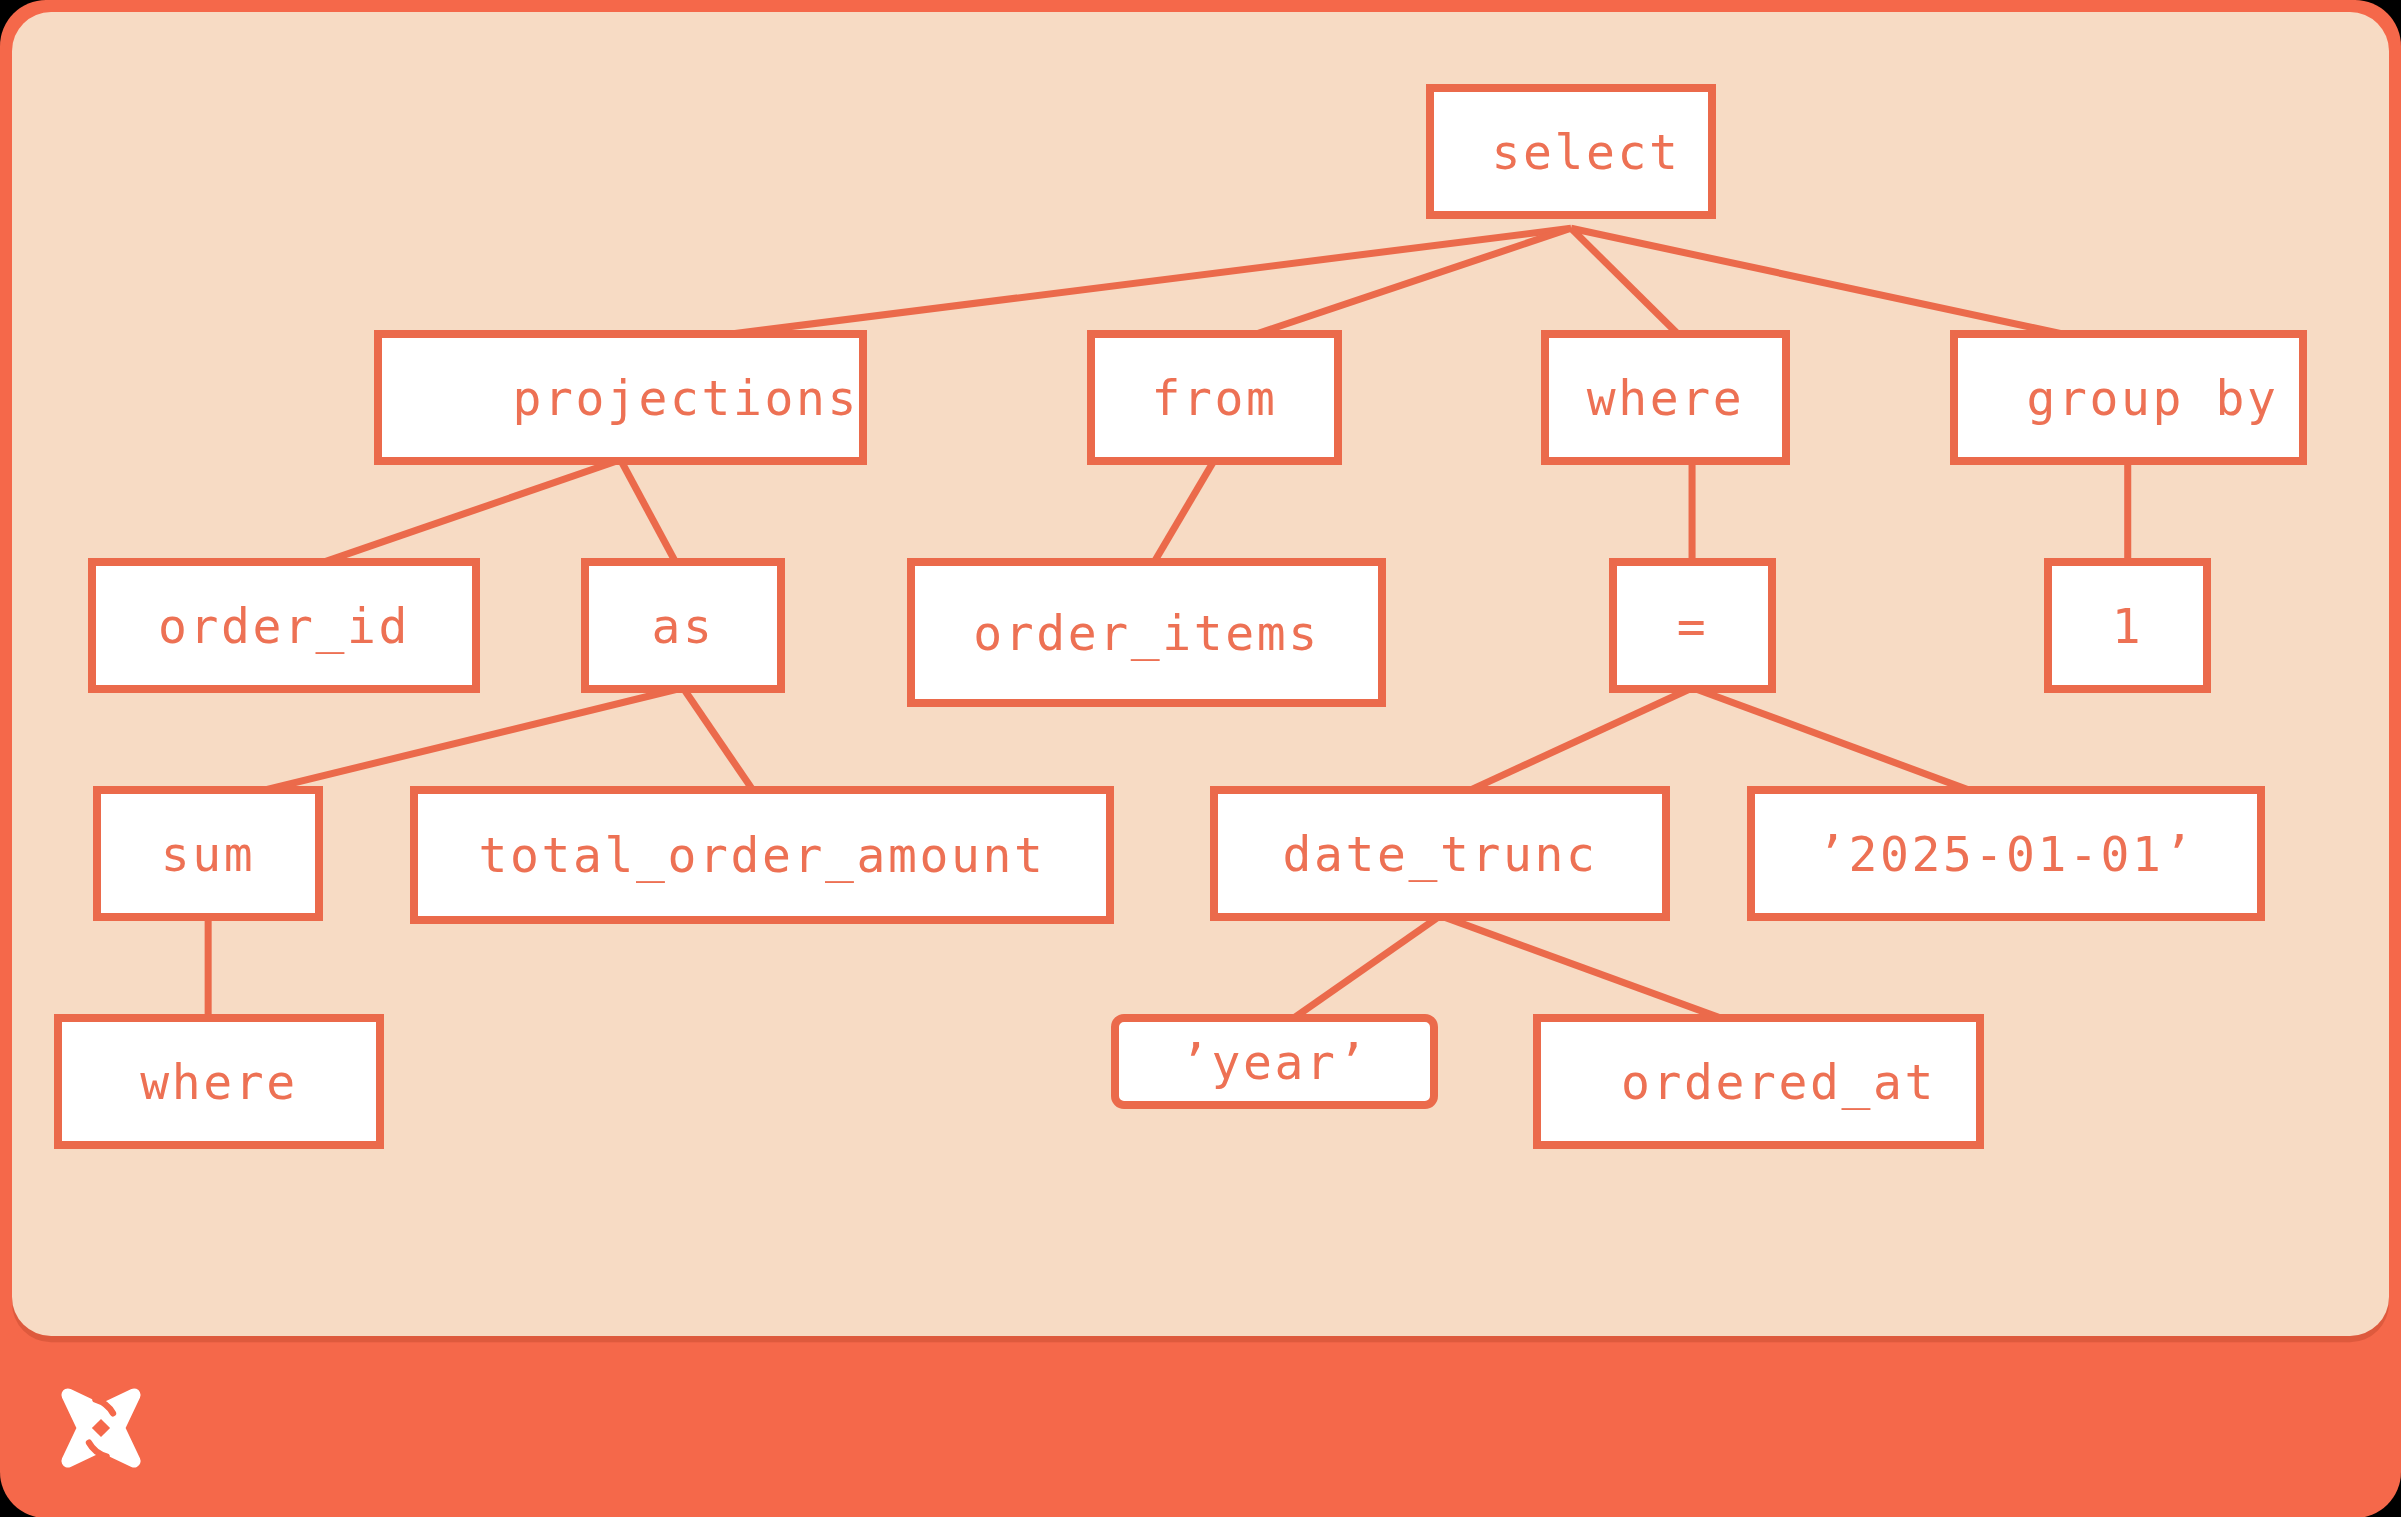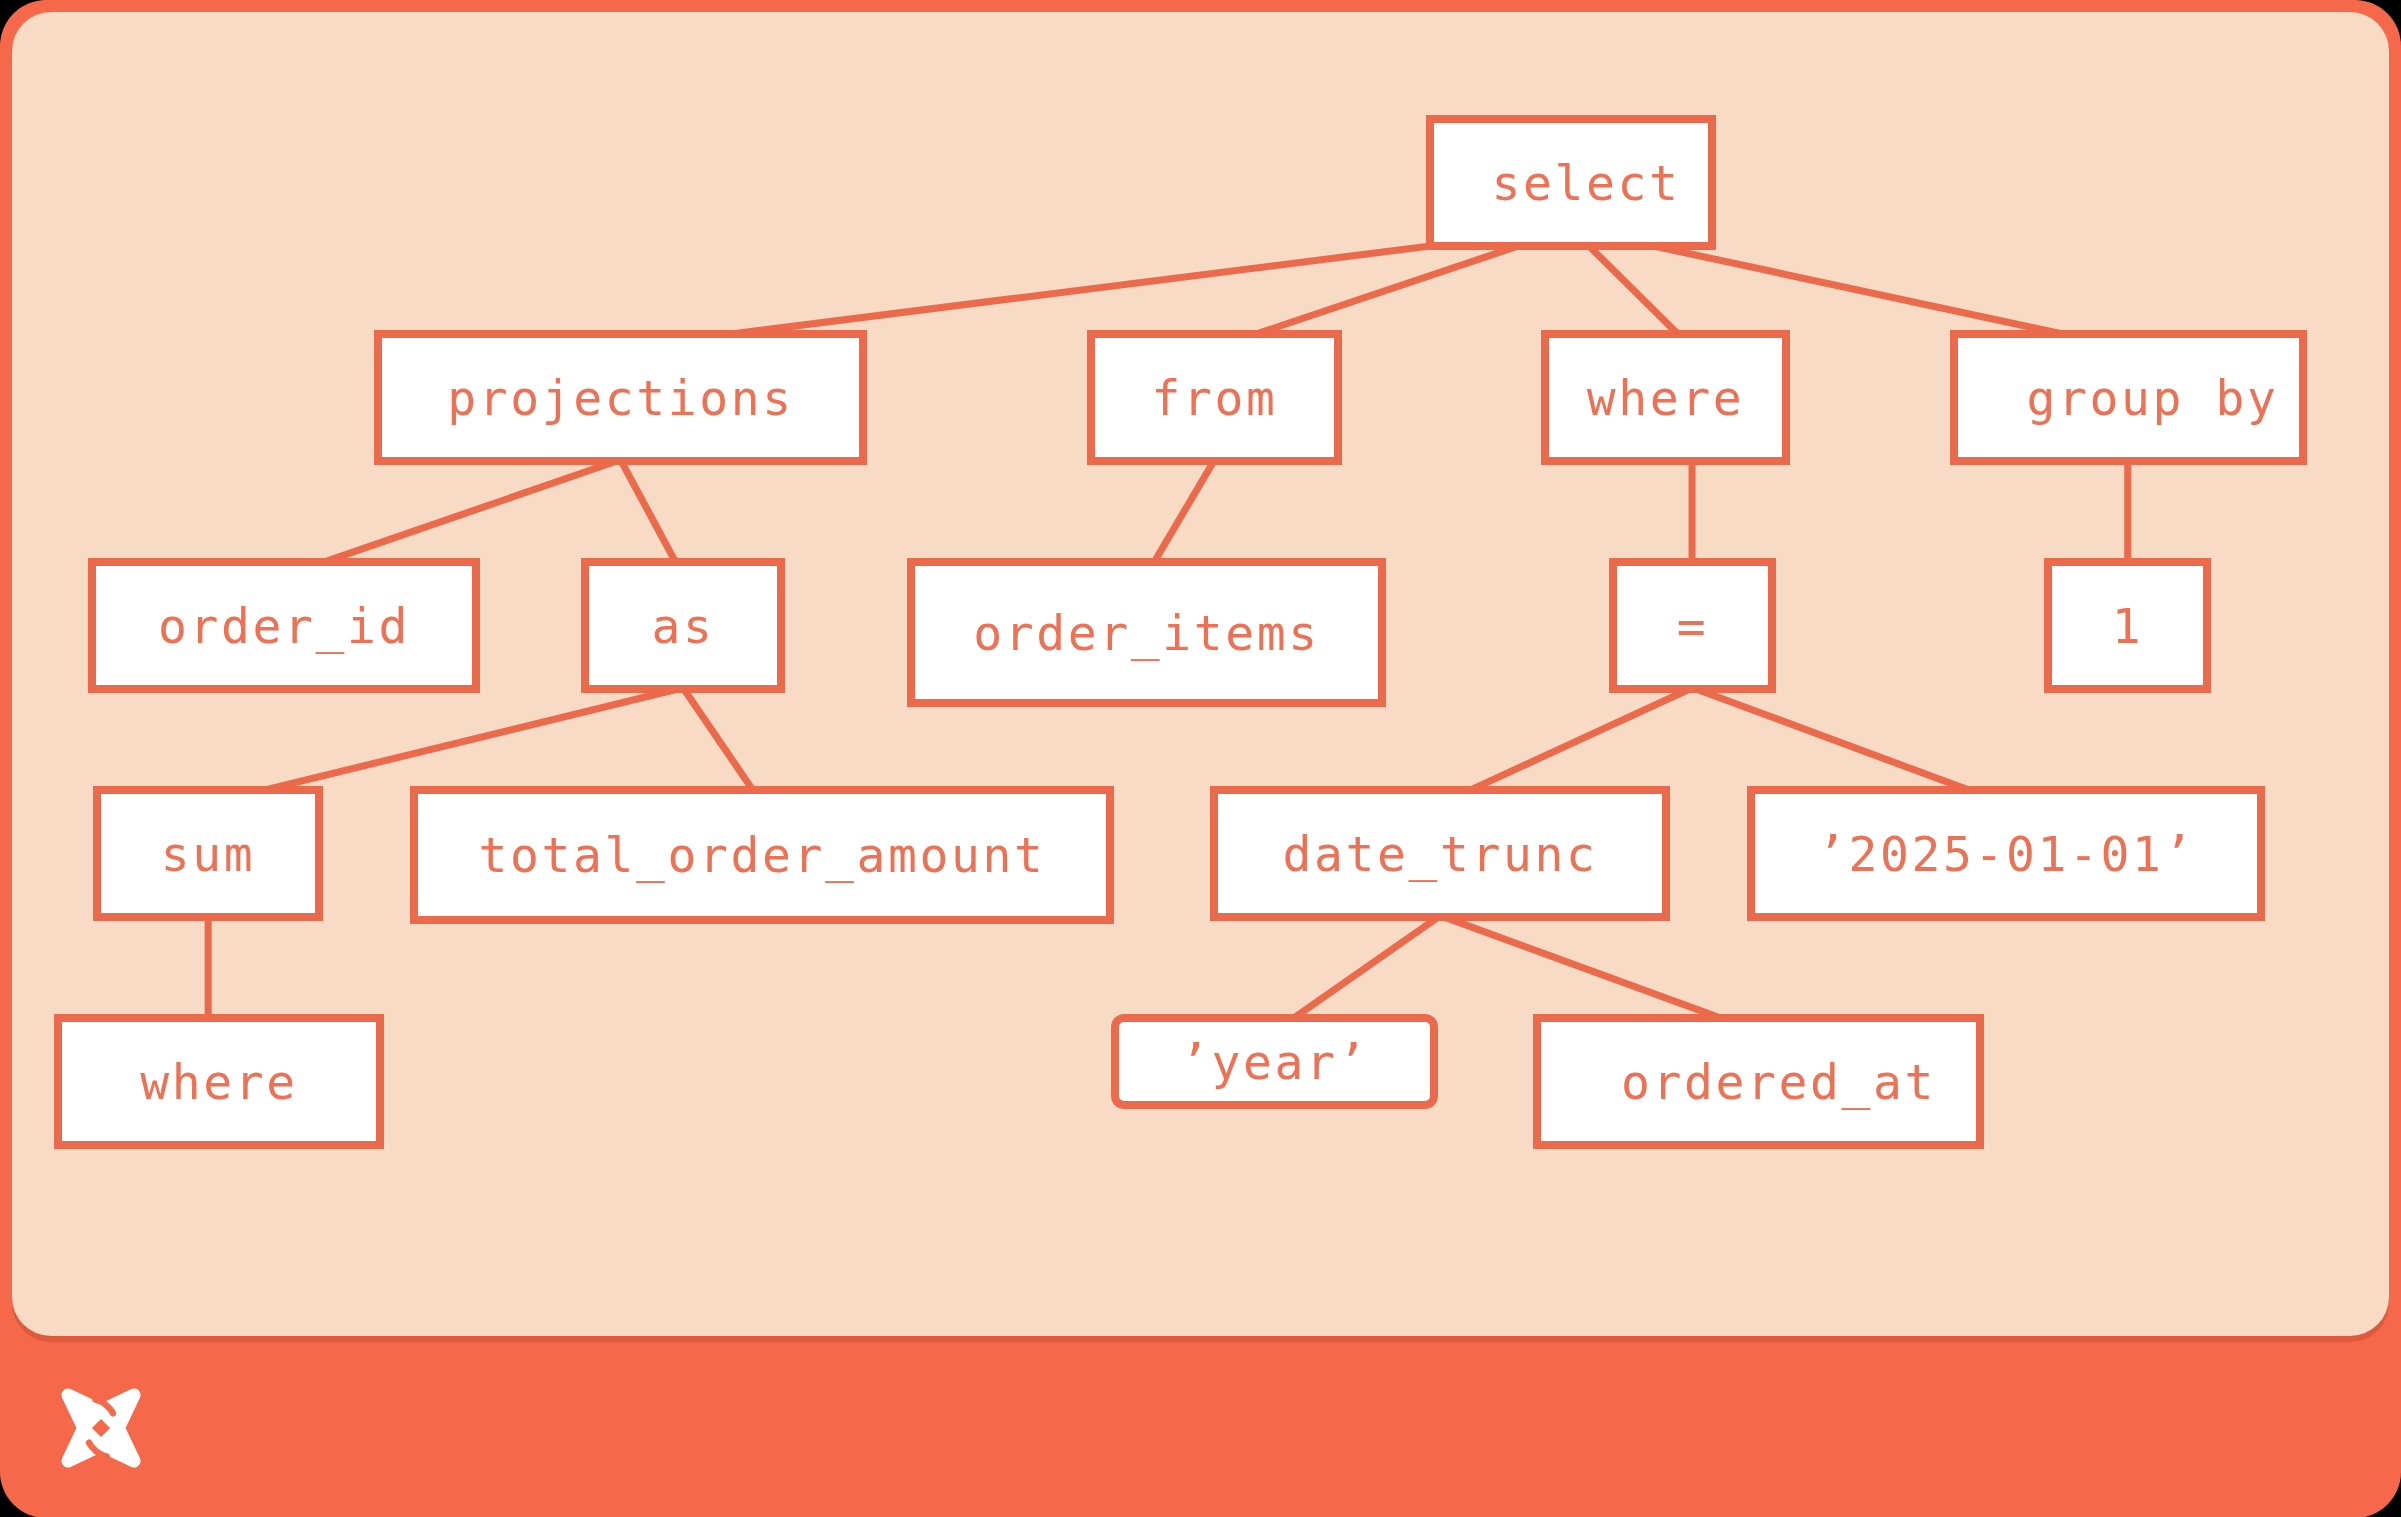--- a/index.html
+++ b/index.html
@@ -54,24 +54,24 @@
       <line x1="776" y1="781" x2="236.5" y2="913" stroke="#EB6A4B" stroke-width="8"></line>
       <line x1="776" y1="781" x2="866" y2="913" stroke="#EB6A4B" stroke-width="8"></line>
       <line x1="1923" y1="781" x2="1636.5" y2="913" stroke="#EB6A4B" stroke-width="8"></line>
       <line x1="1923" y1="781" x2="2279.5" y2="913" stroke="#EB6A4B" stroke-width="8"></line>
       <line x1="1636.5" y1="1040" x2="1447.5" y2="1172" stroke="#EB6A4B" stroke-width="8"></line>
       <line x1="1636.5" y1="1040" x2="1998" y2="1172" stroke="#EB6A4B" stroke-width="8"></line>
       <line x1="236.5" y1="1040" x2="236.5" y2="1172" stroke="#EB6A4B" stroke-width="8"></line>
     </svg>
 
   <div id="nodes">
-      <div class="node" style="left: 1426px; top: 115px; width: 290px; height: 135px; padding-left: 30px;">
+      <div class="node" style="left: 1426px; top: 84px; width: 290px; height: 135px; padding-left: 30px;">
         <span class="node-label">select</span>
       </div>
-      <div class="node" style="left: 374px; top: 330px; width: 493px; height: 135px;">
+      <div class="node" style="left: 374px; top: 330px; width: 493px; height: 135px; justify-content: flex-end;">
         <span class="node-label">projections</span>
       </div>
       <div class="node" style="left: 1087px; top: 330px; width: 255px; height: 135px;">
         <span class="node-label">from</span>
       </div>
       <div class="node" style="left: 1541px; top: 330px; width: 249px; height: 135px;">
         <span class="node-label">where</span>
       </div>
       <div class="node" style="left: 1950px; top: 330px; width: 357px; height: 135px; padding-left: 48px;">
         <span class="node-label">group by</span>

